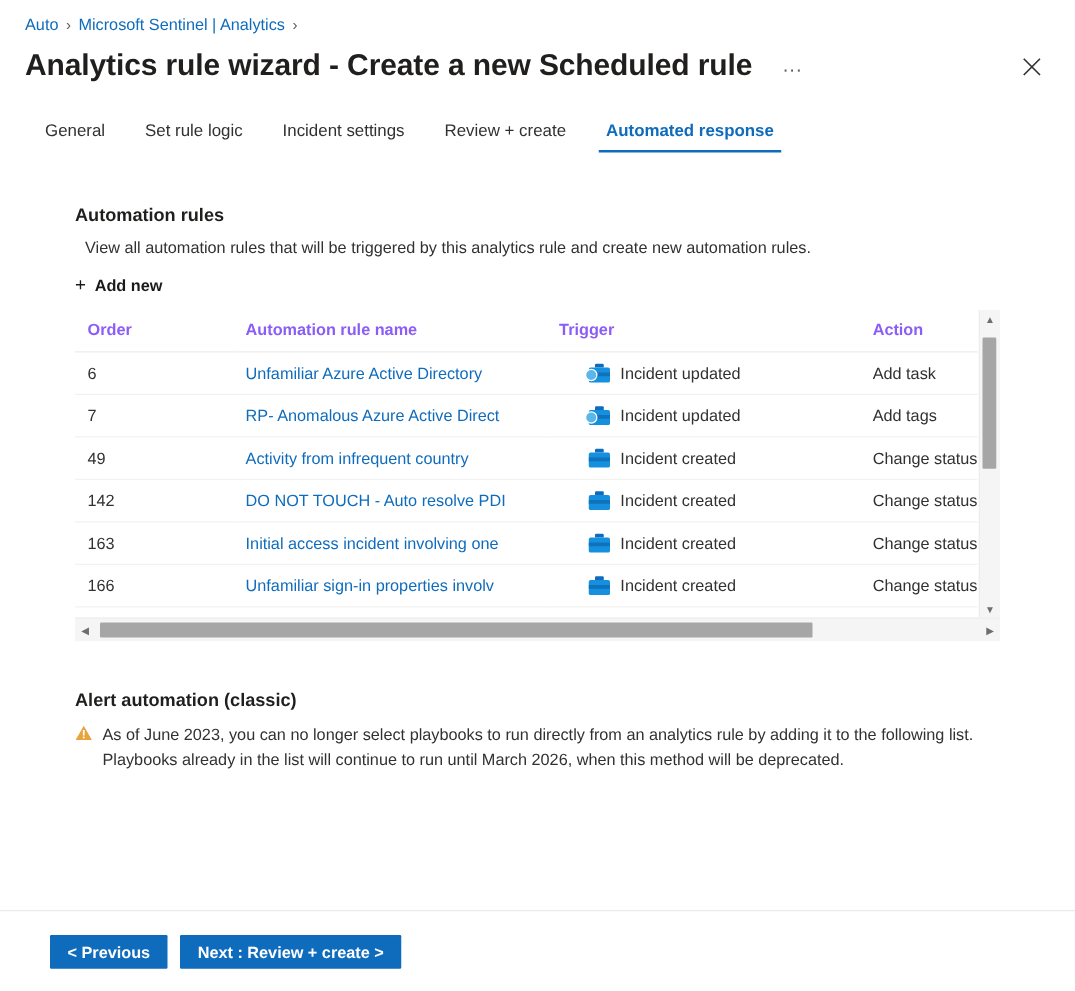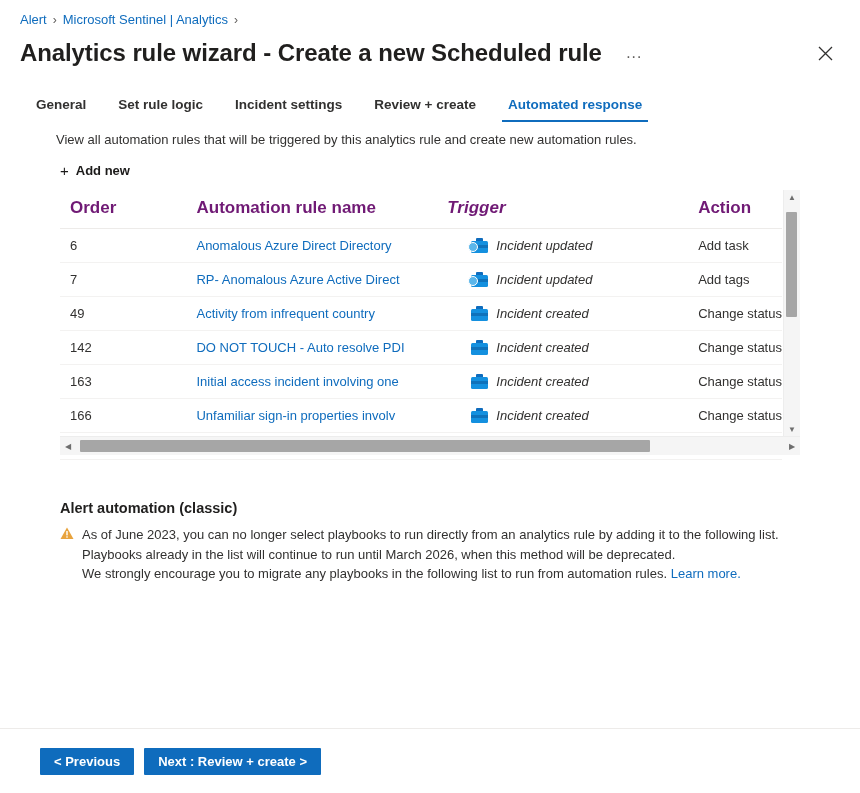--- a/index.html
+++ b/index.html
@@ -79,21 +79,20 @@
     padding: 22px 20px 0 20px;
     border-bottom: 1px solid transparent;
   }
   .tab {
     padding: 8px 16px 10px 16px;
     font-size: 13.5px;
     color: #323130;
     cursor: pointer;
     position: relative;
     white-space: nowrap;
-    font-weight: bold;
   }
   .tab.selected {
     color: #0f6cbd;
     font-weight: 600;
   }
   .tab.selected::after {
     content: "";
     position: absolute;
     left: 10px;
     right: 10px;
@@ -108,21 +107,21 @@
   }
   .section-title {
     font-size: 14.5px;
     font-weight: 600;
     color: #201f1e;
     margin: 42px 0 0 40px;
   }
   .section-desc {
     font-size: 13px;
     color: #323130;
-    margin: 9px 0 0 36px;
+    margin: 9px 0 0 48px;
   }
 
   .add-new {
     display: flex;
     align-items: center;
     gap: 7px;
     margin: 16px 0 0 40px;
     cursor: pointer;
     width: fit-content;
   }
@@ -148,37 +147,37 @@
     overflow: hidden;
     position: relative;
   }
   table.grid {
     border-collapse: collapse;
     width: 860px;
     table-layout: fixed;
   }
   table.grid th {
     text-align: left;
-    font-size: 17px;
-    font-weight: 600;
-    color: #701a75;
+    font-size: 13px;
+    font-weight: 600;
+    color: #8b5cf6;
     padding: 8px 10px 10px 10px;
     border-bottom: 1px solid #edebe9;
   }
   table.grid td {
     font-size: 13px;
     color: #323130;
     padding: 9px 10px;
     border-bottom: 1px solid #f3f2f1;
     white-space: nowrap;
     overflow: hidden;
   }
   th.c-order, td.c-order { width: 100px; }
   th.c-name,  td.c-name  { width: 218px; }
-  th.c-trig,  td.c-trig  { width: 218px; font-style: italic; }
+  th.c-trig,  td.c-trig  { width: 218px; }
   th.c-act,   td.c-act   { width: 200px; }
   .rule-link {
     color: #0f6cbd;
     cursor: pointer;
     display: block;
     overflow: hidden;
     text-overflow: clip;
     white-space: nowrap;
   }
   .trig-cell {
@@ -357,21 +356,21 @@
     min-width: 90px;
     cursor: pointer;
     border-radius: 1px;
     text-align: right;
   }
 </style>
 </head>
 <body>
 
 <div class="breadcrumb">
-  <span class="crumb-link">Alert</span>
+  <span class="crumb-link">Auto</span>
   <span class="crumb-sep">›</span>
   <span class="crumb-link">Microsoft Sentinel | Analytics</span>
   <span class="crumb-sep">›</span>
 </div>
 
 <div class="title-row">
   <span class="page-title">Analytics rule wizard - Create a new Scheduled rule</span>
   <span class="title-ellipsis">···</span>
 </div>
 
@@ -383,20 +382,21 @@
 
 <div class="tabs">
   <div class="tab">General</div>
   <div class="tab">Set rule logic</div>
   <div class="tab">Incident settings</div>
   <div class="tab">Review + create</div>
   <div class="tab selected">Automated response</div>
 </div>
 
 <div class="section">
+  <div class="section-title">Automation rules</div>
   <div class="section-desc">View all automation rules that will be triggered by this analytics rule and create new automation rules.</div>
 
   <div class="add-new">
     <span class="plus">+</span>
     <span class="lbl">Add new</span>
   </div>
 
   <div class="grid-wrap">
     <div class="grid-clip">
       <table class="grid">
@@ -405,21 +405,21 @@
             <th class="c-order">Order</th>
             <th class="c-name">Automation rule name</th>
             <th class="c-trig">Trigger</th>
             <th class="c-act">Action</th>
           </tr>
         </thead>
         <tbody>
           <tr>
             <td class="c-order">6</td>
             <td class="c-name">
-                <span class="rule-link">Anomalous Azure Direct Directory</span>
+                <span class="rule-link">Unfamiliar Azure Active Directory</span>
               </td>
             <td class="c-trig">
               <span class="trig-cell">
                 <span class="trig-icon updated">
                     <span class="handle"></span>
                     <span class="body"></span>
                     <span class="band"></span>
                     <span class="badge"></span>
                   </span>
                 <span>Incident updated</span>
@@ -542,21 +542,20 @@
   <div class="alert-box">
     <span class="warn-icon">
       <svg width="14" height="13" viewBox="0 0 14 13" aria-hidden="true">
         <path d="M7 0.5 L13.5 12 L0.5 12 Z" fill="#e8a33d"></path>
         <rect x="6.3" y="4" width="1.4" height="4.4" fill="#ffffff"></rect>
         <rect x="6.3" y="9.3" width="1.4" height="1.4" fill="#ffffff"></rect>
       </svg>
     </span>
     <div class="alert-text">
       <p>As of June 2023, you can no longer select playbooks to run directly from an analytics rule by adding it to the following list. Playbooks already in the list will continue to run until March 2026, when this method will be deprecated.</p>
-      <p><span>We strongly encourage you to migrate any playbooks in the following list to run from automation rules. </span><span class="learn-more">Learn more.</span></p>
     </div>
   </div>
 </div>
 
 <div class="footer">
   <button class="btn">&lt; Previous</button>
   <button class="btn">Next : Review + create &gt;</button>
 </div>
 
 </body></html>

